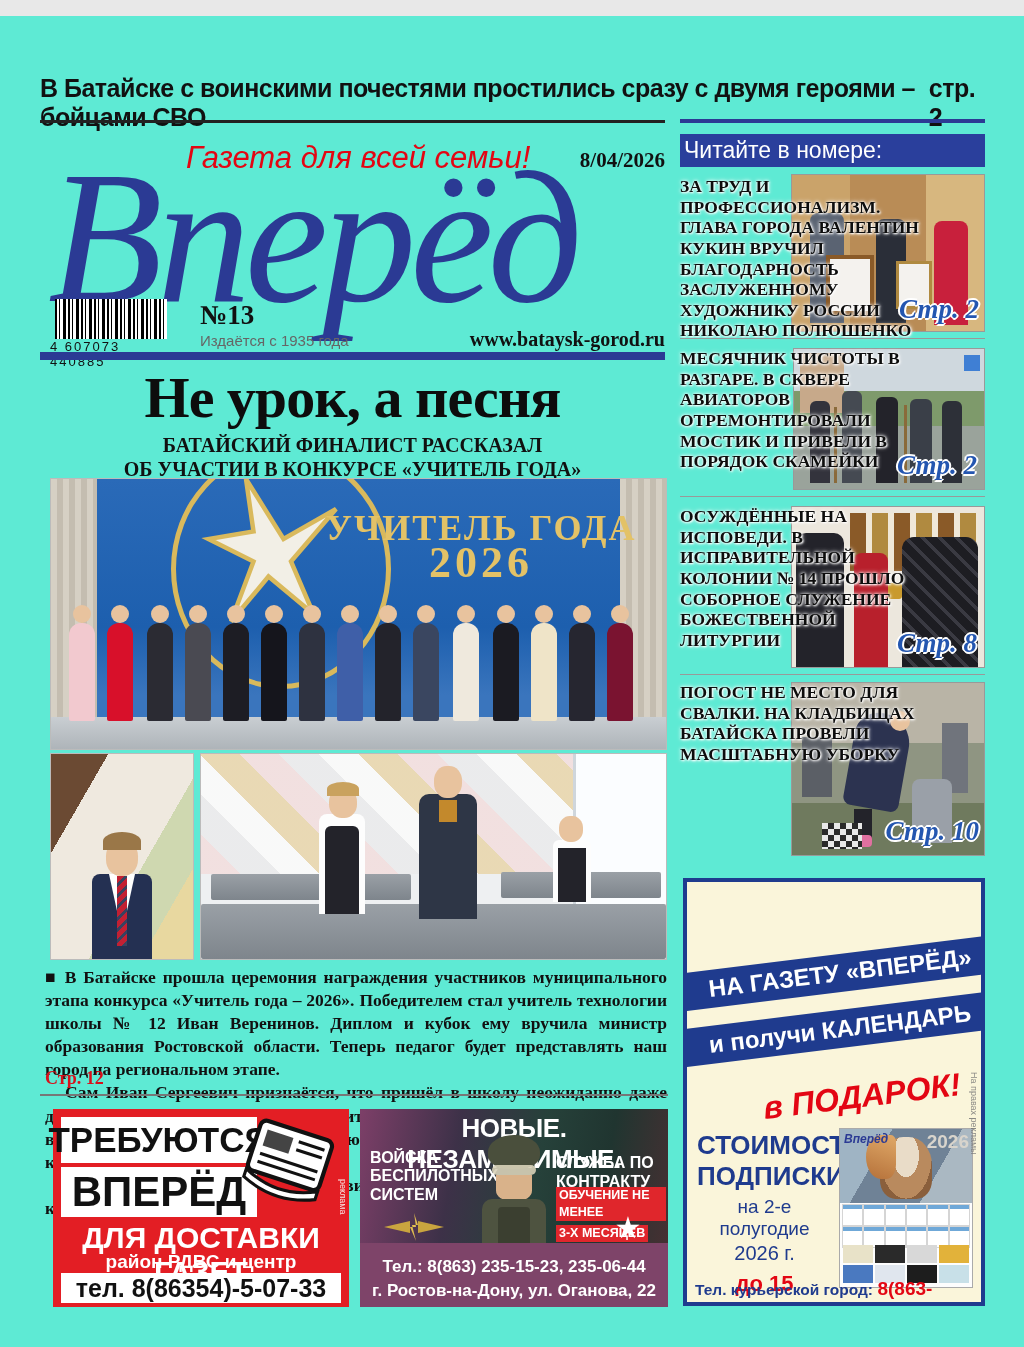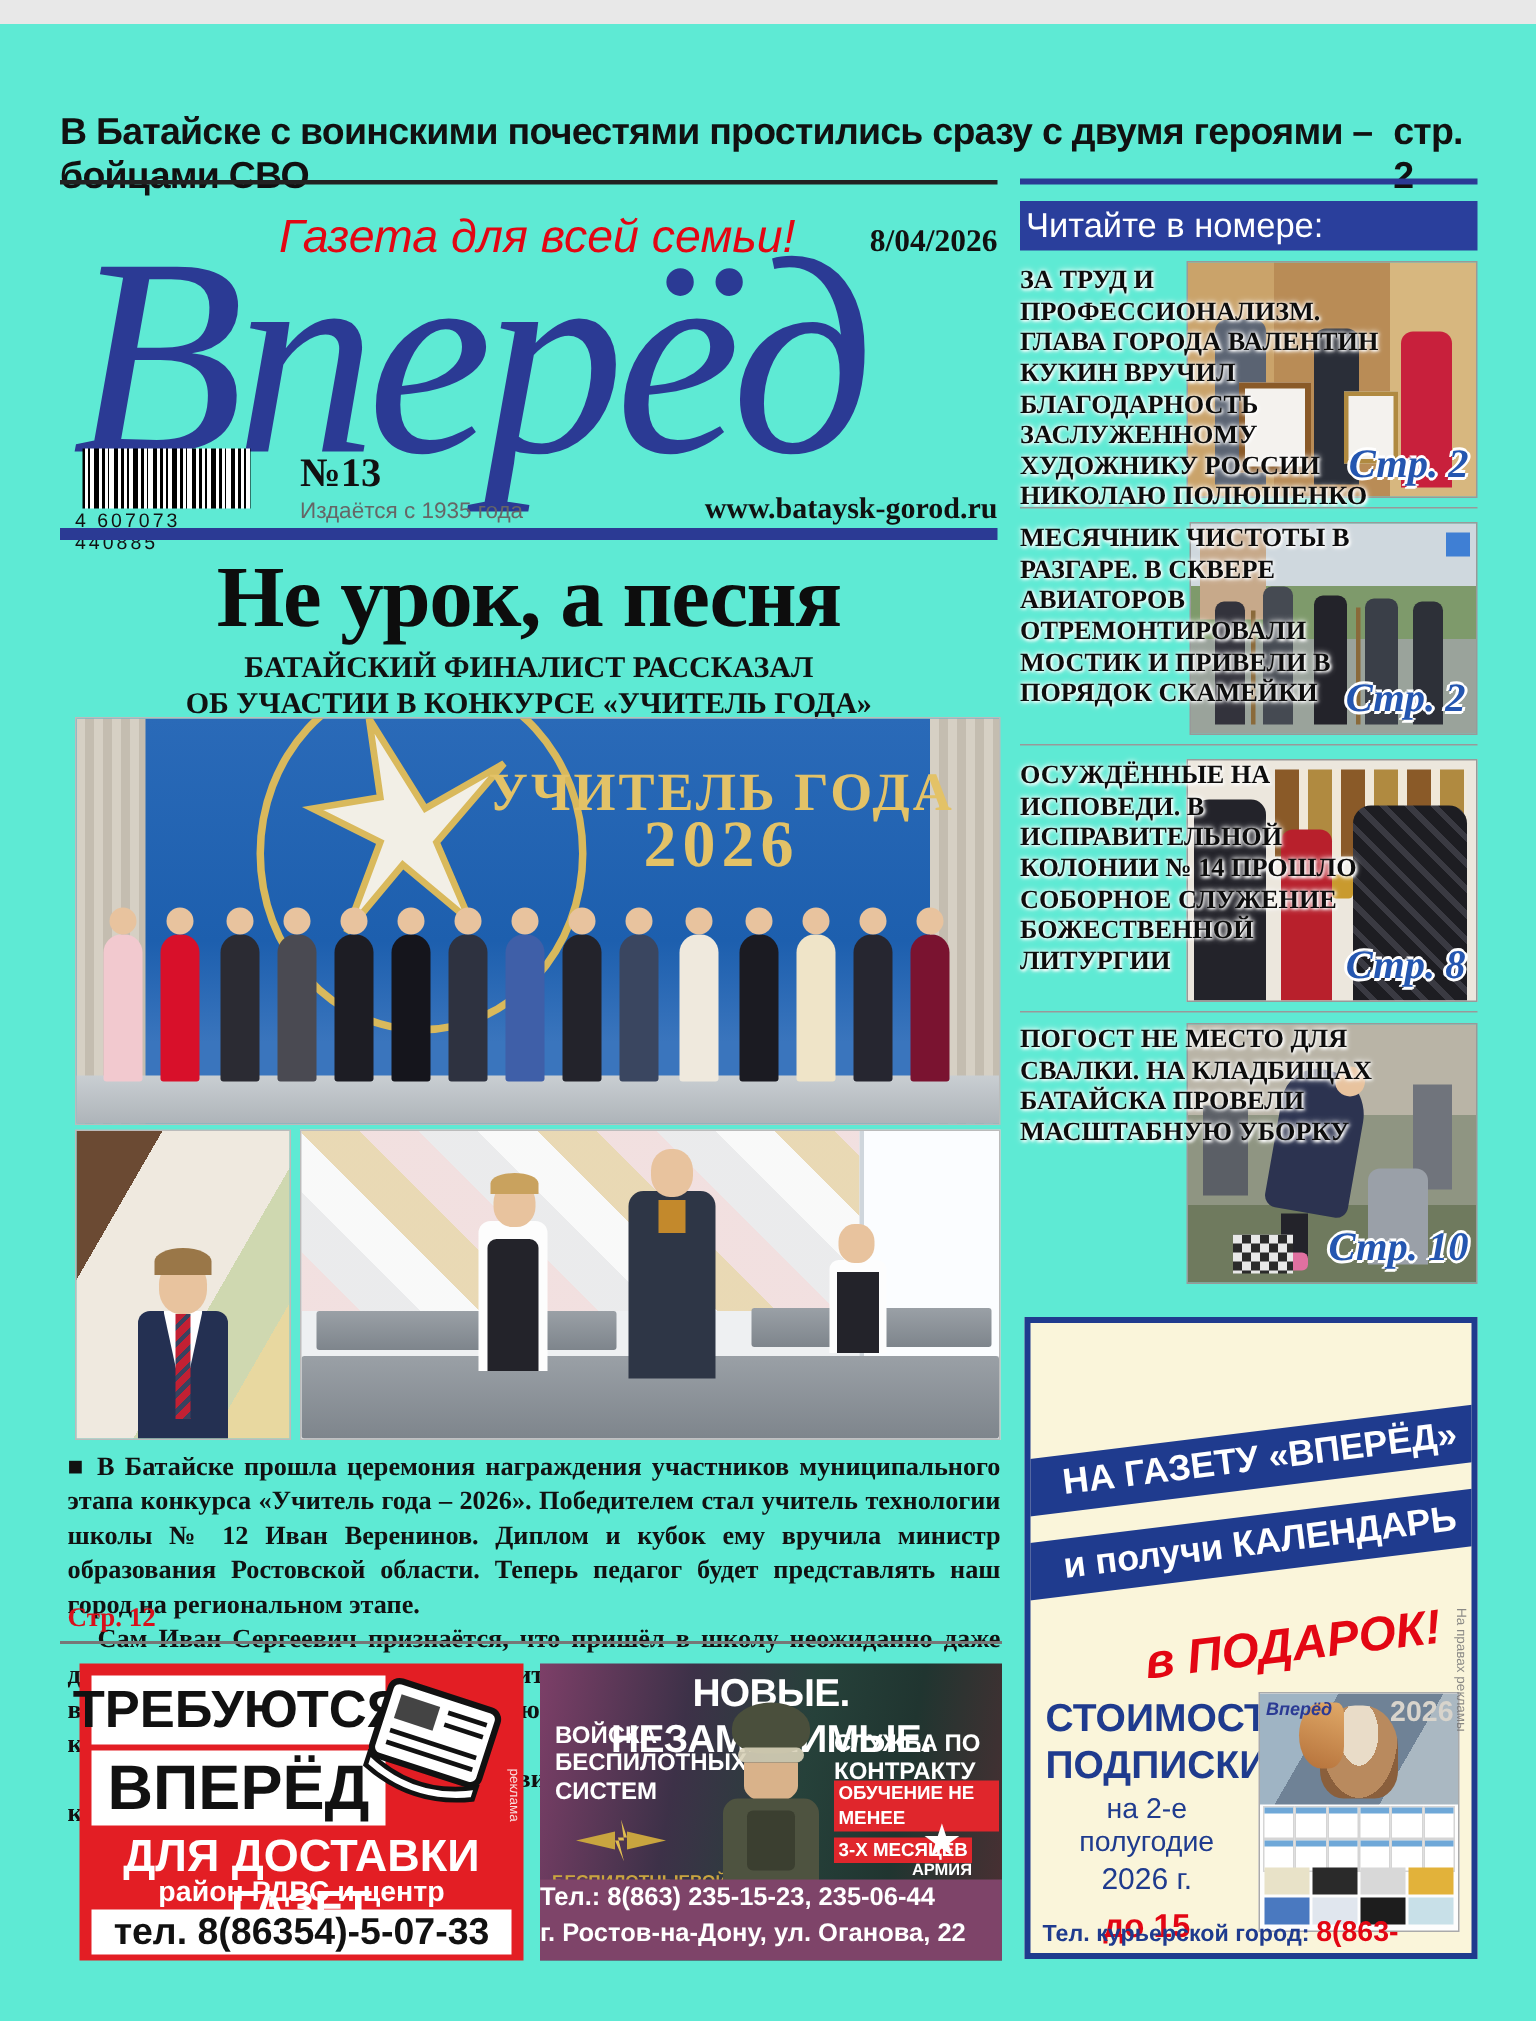--- a/index.html
+++ b/index.html
@@ -78,22 +78,22 @@
   .ad-courier{left:53px;top:1093px;width:296px;height:198px;background:#e31e24;}
   .band{position:absolute;background:#fff;display:flex;align-items:center;justify-content:center;
     font-family:"Liberation Sans",sans-serif;font-weight:bold;color:#111;}
   .vert-note{position:absolute;writing-mode:vertical-rl;font-family:"Liberation Sans",sans-serif;
     font-size:9px;color:#fff;opacity:.85;}
 
   
   .ad-army{left:360px;top:1093px;width:308px;height:198px;
     background:linear-gradient(100deg,#7d3f68 0%,#3d3148 30%,#26413a 55%,#203530 75%,#4c2f33 100%);overflow:hidden;
     font-family:"Liberation Sans",sans-serif;color:#fff;}
-  .army-bottom{position:absolute;left:0;bottom:0;width:308px;height:54px;background:#7e4469;
-    text-align:left;font-weight:bold;font-size:17px;line-height:1.4;padding-top:0;box-sizing:border-box;}
+  .army-bottom{position:absolute;left:0;bottom:0;width:308px;height:64px;background:#7e4469;
+    text-align:center;font-weight:bold;font-size:17px;line-height:1.4;padding-top:12px;box-sizing:border-box;}
   .hl-red{background:#e0262c;color:#fff;font-weight:bold;font-size:12.5px;padding:0 3px;display:inline-block;}
 
   
   .ad-sub{left:683px;top:862px;width:302px;height:428px;background:#faf5da;border:4px solid #1f3b8e;
     box-sizing:border-box;overflow:hidden;font-family:"Liberation Sans",sans-serif;}
   .sub-title{position:absolute;left:0;top:6px;width:294px;text-align:center;color:#e30613;
     font-weight:bold;font-size:46px;letter-spacing:-1px;}
   .sub-band{position:absolute;left:-12px;width:330px;height:38px;background:#1f3b8e;color:#fff;
     font-weight:bold;font-size:24px;display:flex;align-items:center;justify-content:center;transform:rotate(-7deg);}
   .gift{position:absolute;left:60px;top:196px;width:230px;color:#e30613;font-weight:bold;font-style:italic;

